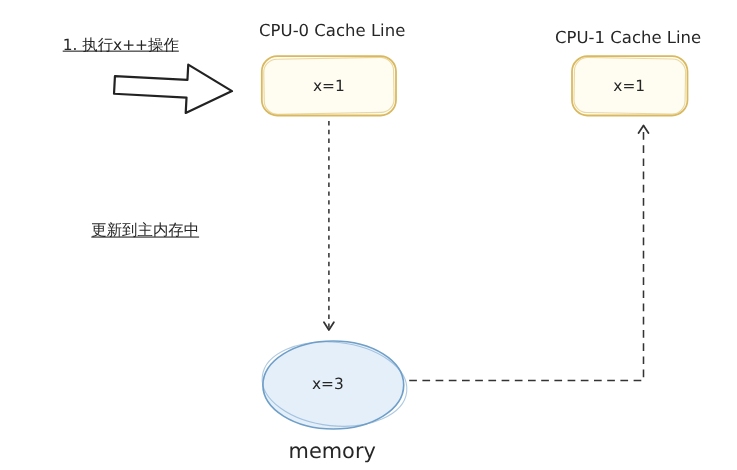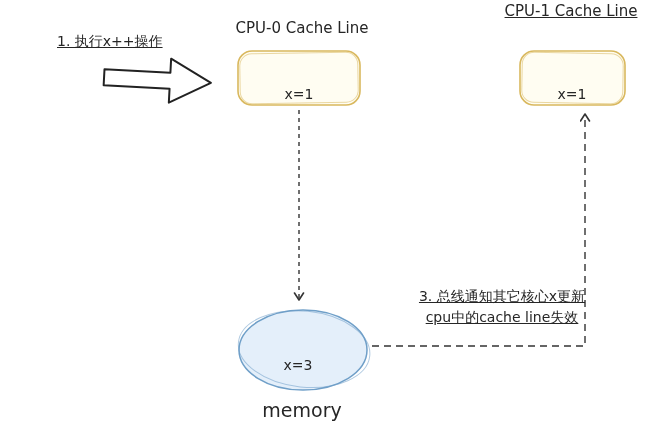--- a/index.html
+++ b/index.html
@@ -29,21 +29,20 @@
       white-space: nowrap;
     }
     .title {
       font-size: 15px;
       text-align: center;
       width: 150px;
     }
     .value {
       font-size: 14px;
       transform: translate(-50%, -50%);
-      margin-top: 15px;
     }
     .step {
       font-size: 14px;
       line-height: 21px;
       text-align: center;
       white-space: normal;
       text-decoration: underline;
     }
     .memory-label {
       font-size: 19px;
@@ -80,31 +79,28 @@
 
     <path d="M372,346 L585,346 L585,114" fill="none" stroke="#333333" stroke-width="1.4" stroke-dasharray="7 5" marker-end="url(#ah)"></path>
 
     <g>
       <ellipse cx="303" cy="350" rx="64" ry="40" fill="#e4effa" stroke="#6f9fc8" stroke-width="1.5"></ellipse>
       <ellipse cx="304" cy="349" rx="66" ry="38" fill="none" stroke="#6f9fc8" stroke-width="1" opacity="0.55" transform="rotate(6 303 350)"></ellipse>
     </g>
   </svg>
 
   <div class="label title" style="left:227px; top:7px;margin-top:12px;">CPU-0 Cache Line</div>
-  <div class="label title" style="left:496px; top:2px;text-decoration:underline;">CPU-1 Cache Line</div>
+  <div class="label title" style="left:496px; top:25px;">CPU-1 Cache Line</div>
 
   <div class="label value" style="left:299px; top:79px;">x=1</div>
   <div class="label value" style="left:572px; top:79px;">x=1</div>
 
   <div class="label step" style="left:57px; top:31px;">1. 执行x++操作</div>
 
   <div class="step" style="position:absolute; left:6px; top:200px; width:252px; color:#262626;">
+    <div>更新到主内存中</div>
   </div>
 
-  <div class="step" style="position:absolute; left:362px; top:286px; width:280px; color:#262626;">
-    <div>3. 总线通知其它核心x更新</div>
-    <div>cpu中的cache line失效</div>
-  </div>
 
   <div class="label value" style="left:298px; top:350px;">x=3</div>
   <div class="label memory-label" style="left:302px; top:399px;">memory</div>
 
 </div>
 
 </body></html>

